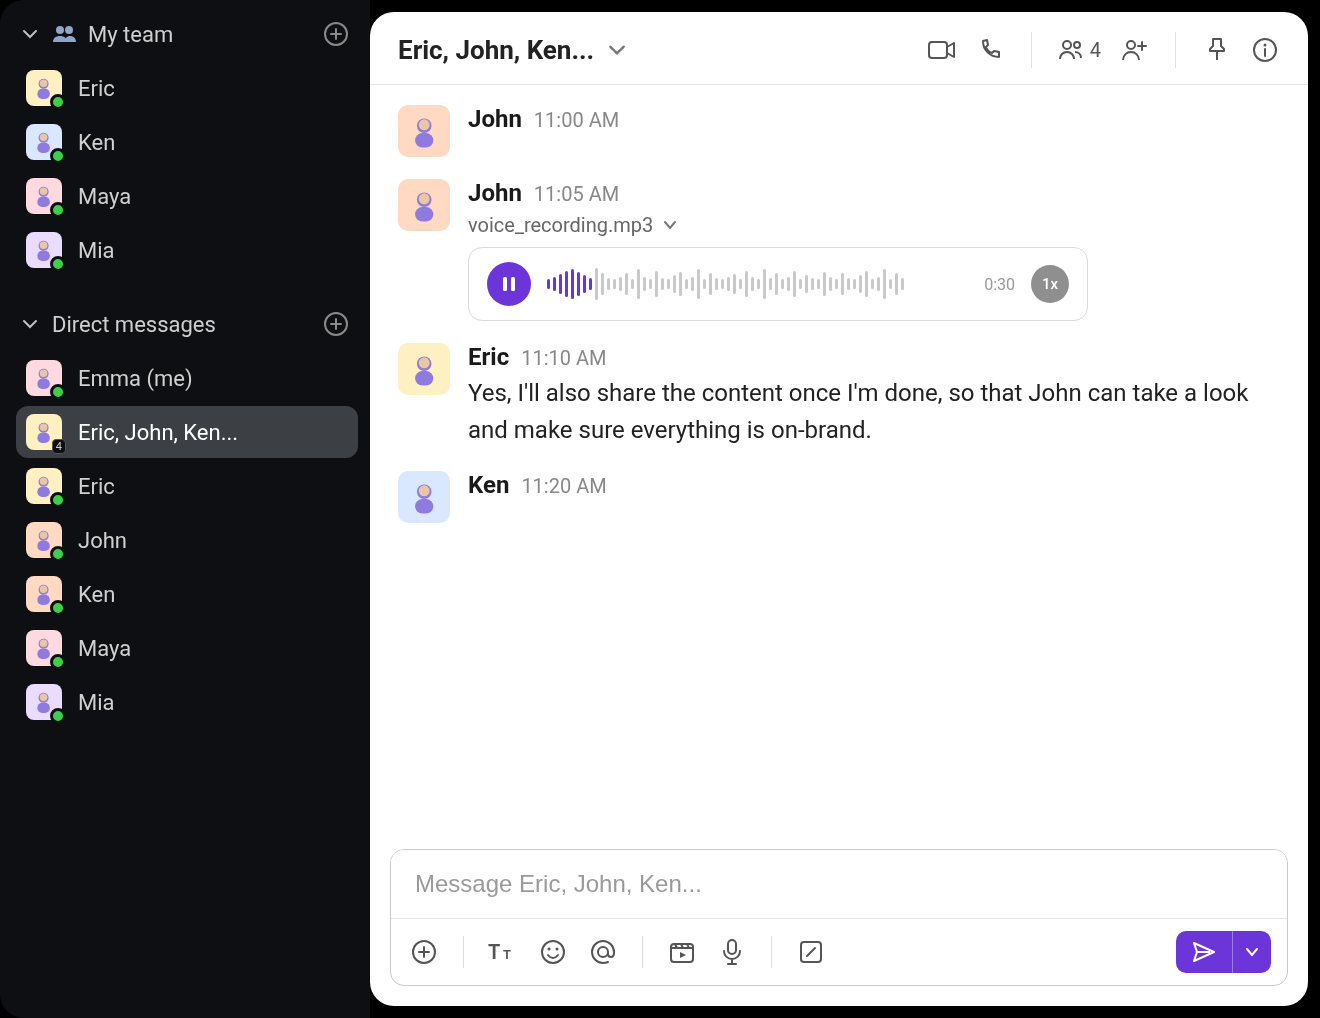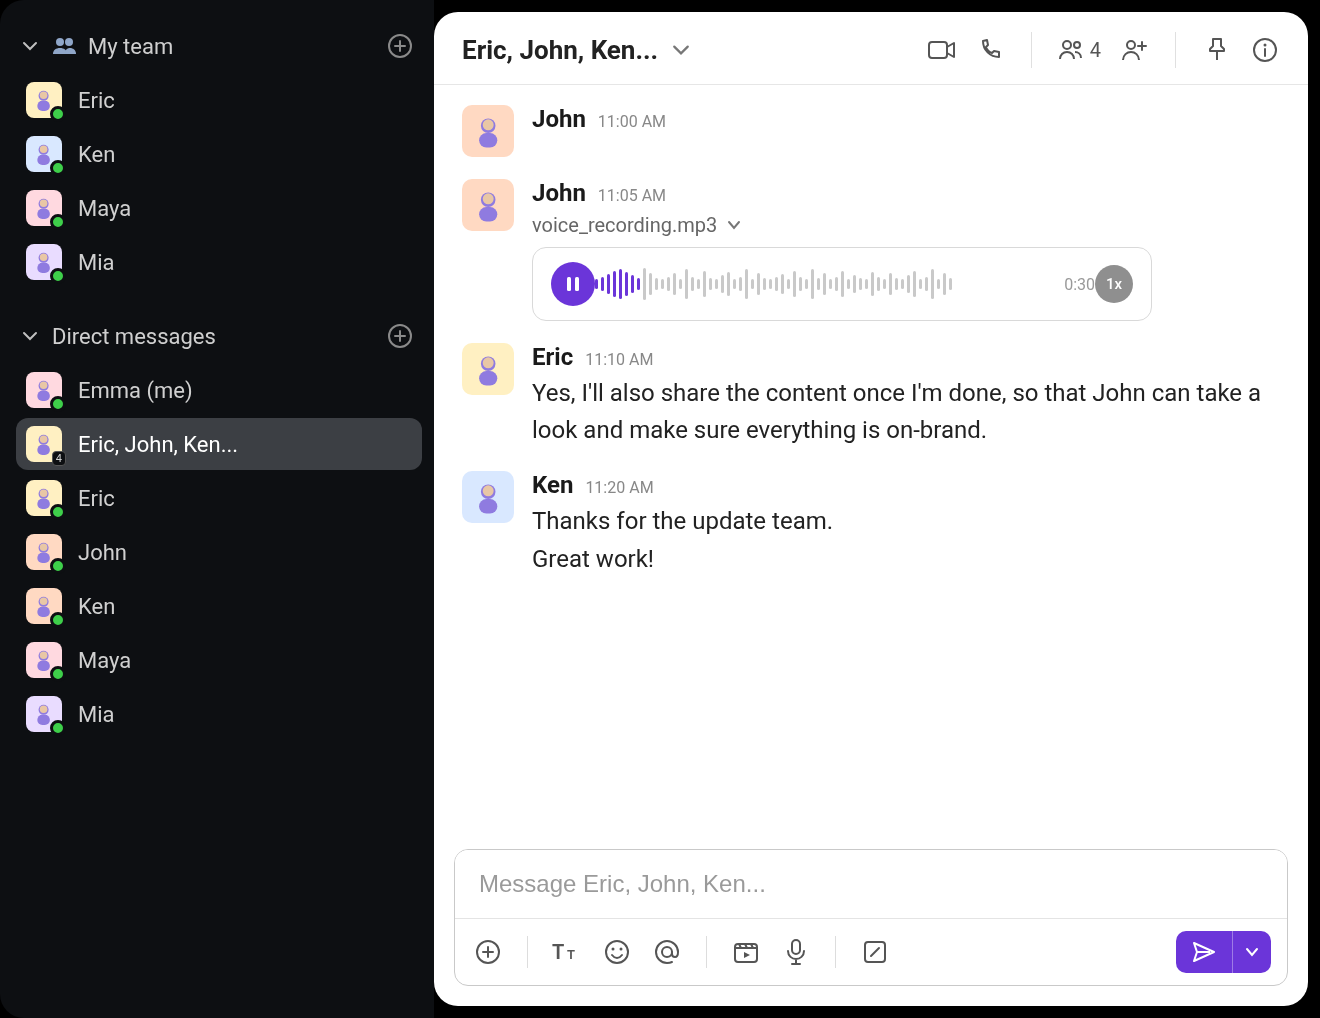--- a/index.html
+++ b/index.html
@@ -14,23 +14,23 @@
   .app {
     display: flex;
     width: 100%;
     height: 100%;
     background: #000;
     border-radius: 24px;
     overflow: hidden;
   }
   
   .sidebar {
-    width: 434px;
+    width: 370px;
     background: #0d0f12;
-    padding: 24px 12px 24px 16px;
+    padding: 12px 12px 24px 16px;
     color: #cfcfcf;
     overflow-y: auto;
   }
   .section-header {
     display: flex;
     align-items: center;
     gap: 12px;
     padding: 8px 8px 8px 4px;
     font-size: 22px;
     color: #cfcfcf;
@@ -148,34 +148,34 @@
     margin-bottom: 22px;
     align-items:flex-start;
   }
   .msg .avatar { width:52px;height:52px;border-radius:10px;}
   .msg .avatar .face{font-size:26px;}
   .msg-body { flex:1; }
   .msg-head {
     display:flex; align-items:baseline; gap:12px; margin-bottom:4px;
   }
   .msg-author { font-size:24px; font-weight:700; color:#1a1a1a;}
-  .msg-time { font-size:16px; color:#888;}
+  .msg-time { font-size:20px; color:#888;}
   .msg-text { font-size:24px; color:#222; line-height:1.55;}
   .file-name-row {
     display:flex;align-items:center;gap:10px;
     font-size:20px;color:#666;margin:6px 0 10px;
   }
 
   .audio-player {
     border:1px solid #d9d9d9;
     border-radius:14px;
     padding:14px 18px;
     display:flex;
     align-items:center;
-    gap:0;
+    gap:16px;
     max-width:620px;
   }
   .play-btn {
     width:44px;height:44px;border-radius:50%;
     background:#6b35d9;
     display:flex;align-items:center;justify-content:center;
     flex-shrink:0;
   }
   .waveform {
     display:flex;align-items:center;gap:3px;
@@ -642,24 +642,20 @@
       <rect x="10" y="22" width="20" height="16" rx="8" fill="#8f7be0"></rect>
       <circle cx="20" cy="13" r="6" fill="#e9c7a5"></circle>
     </svg>
             </span>
           </span>
     <div class="msg-body">
       <div class="msg-head">
         <span class="msg-author">Ken</span>
         <span class="msg-time">11:20 AM</span>
       </div>
-      <div class="msg-text">
-              <div>Thanks for the update team.</div>
-              <div>Great work!</div>
-            </div>
     </div>
         </div>
       </div>
 
 
     <div class="composer-wrap">
       <div class="composer">
         <input class="composer-input" placeholder="Message Eric, John, Ken..." style="">
         <div class="composer-toolbar">
           <span class="toolbar-icon">

